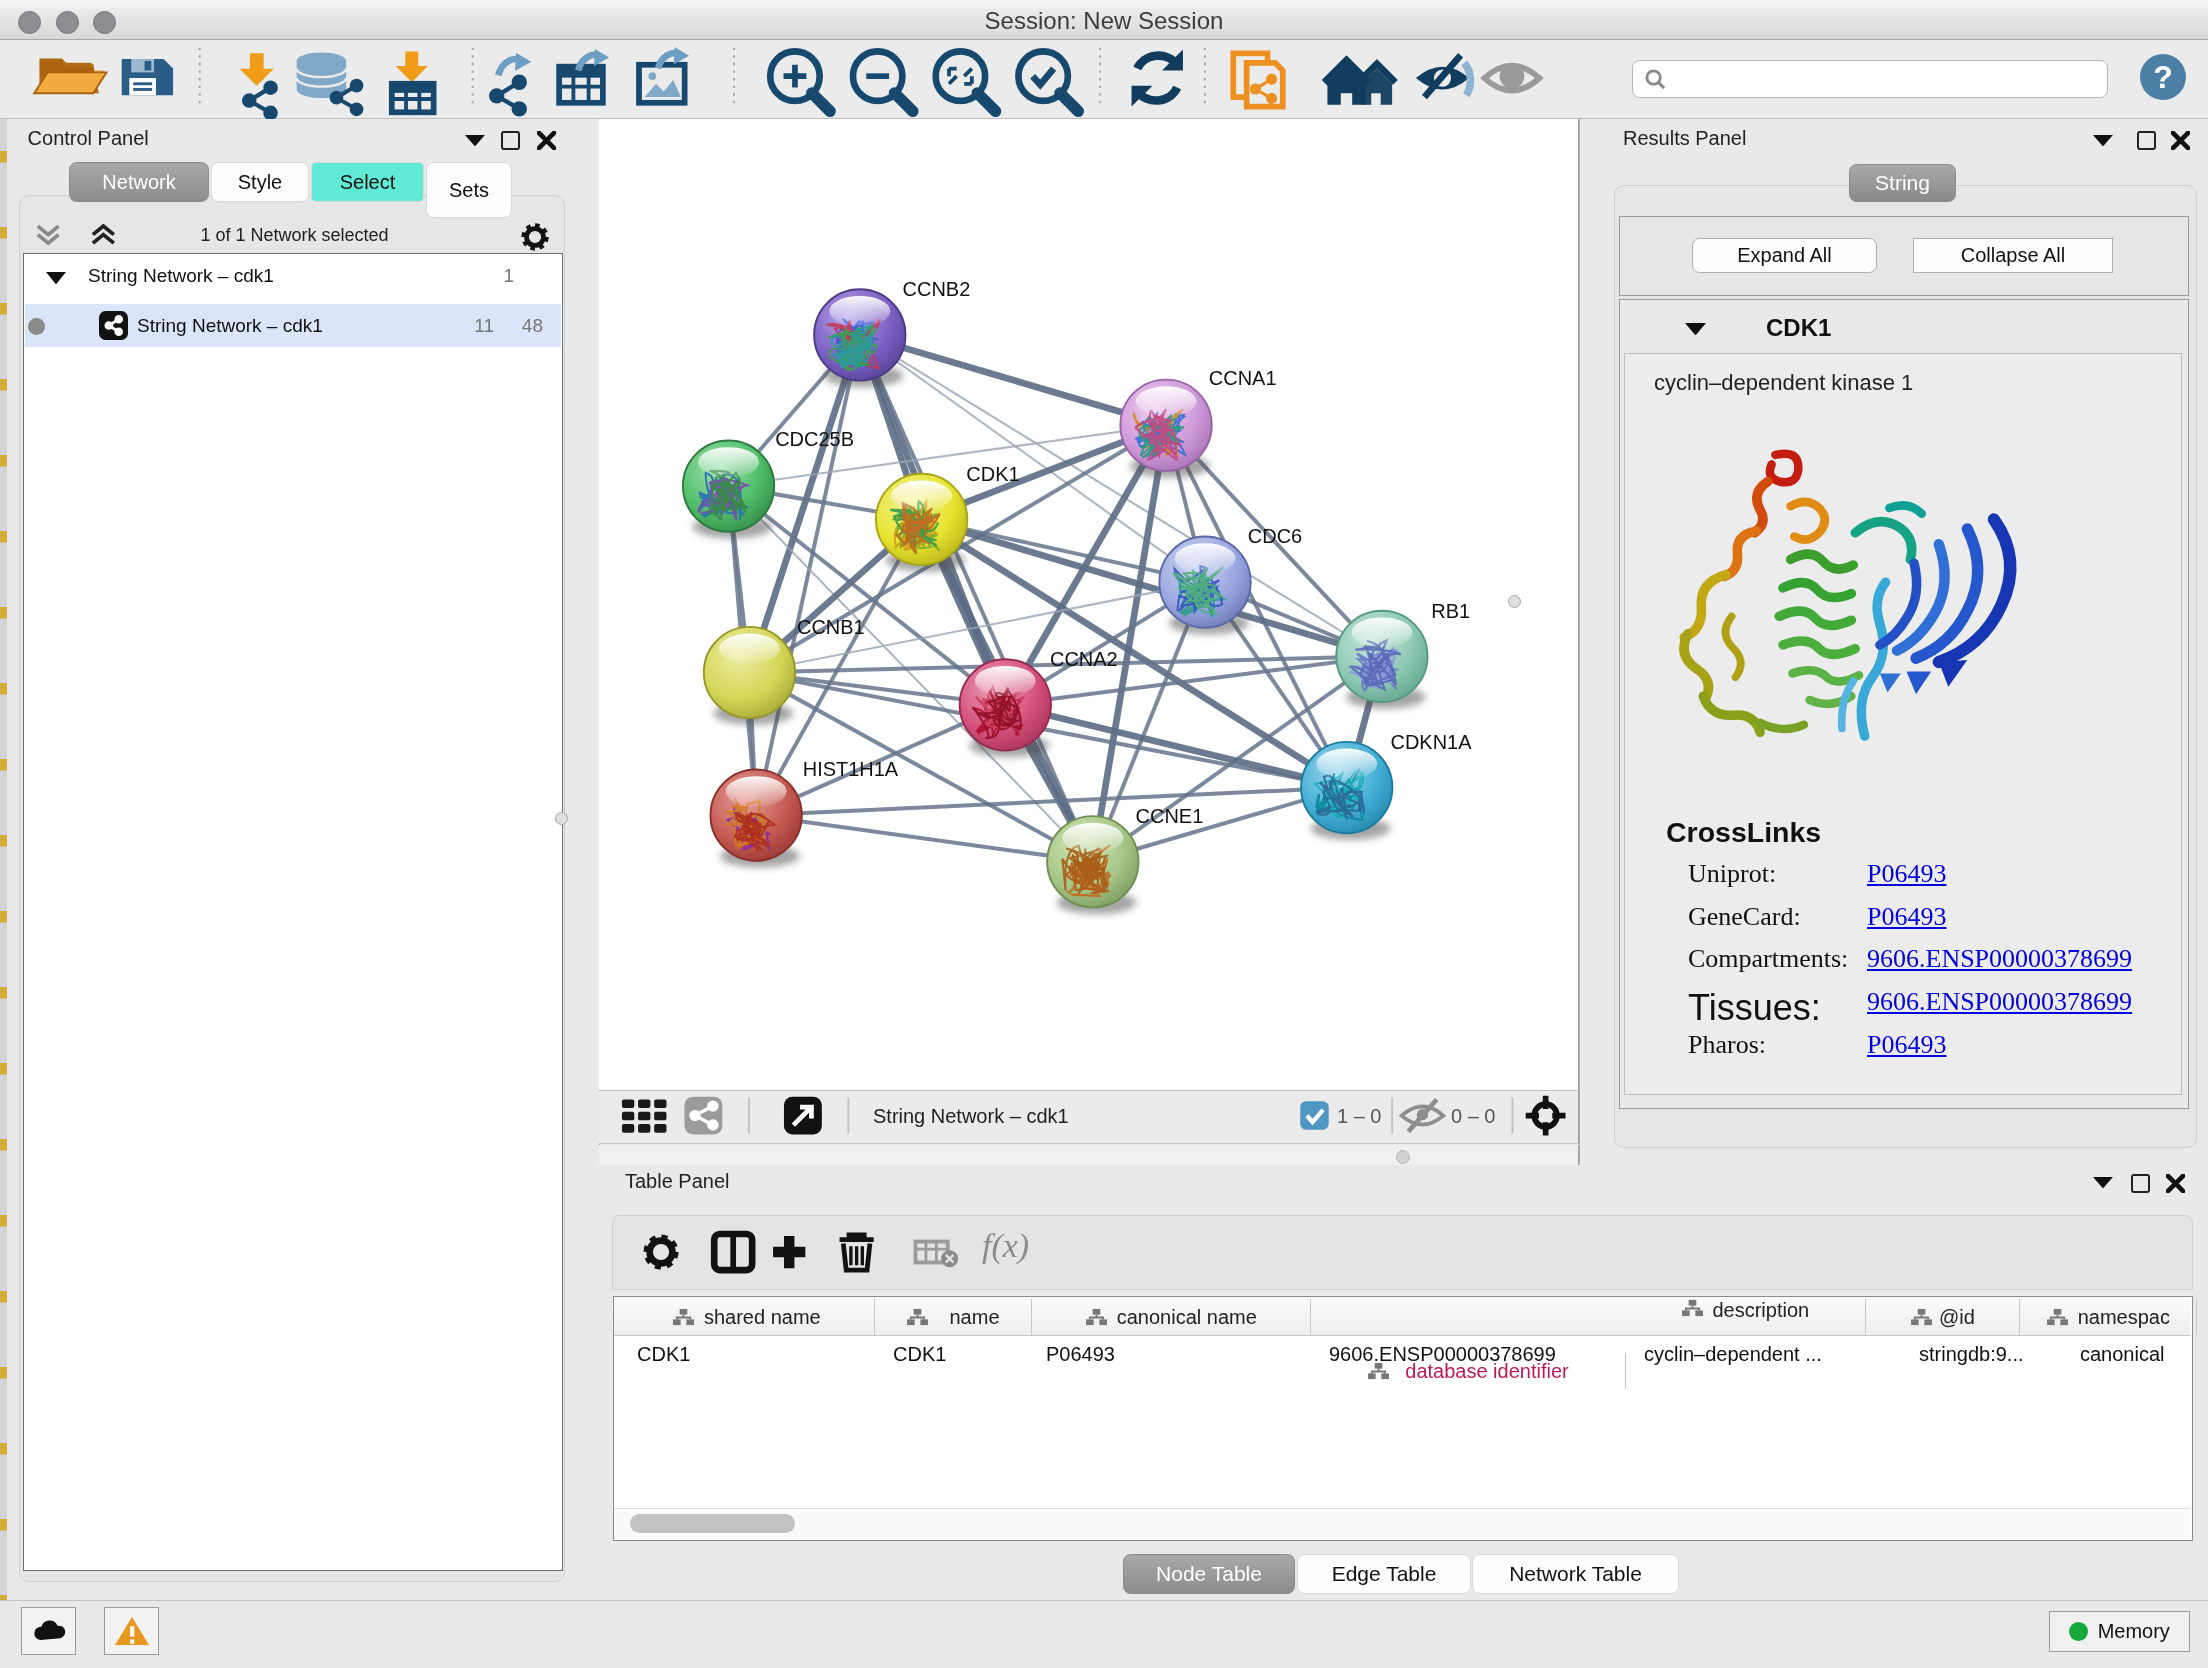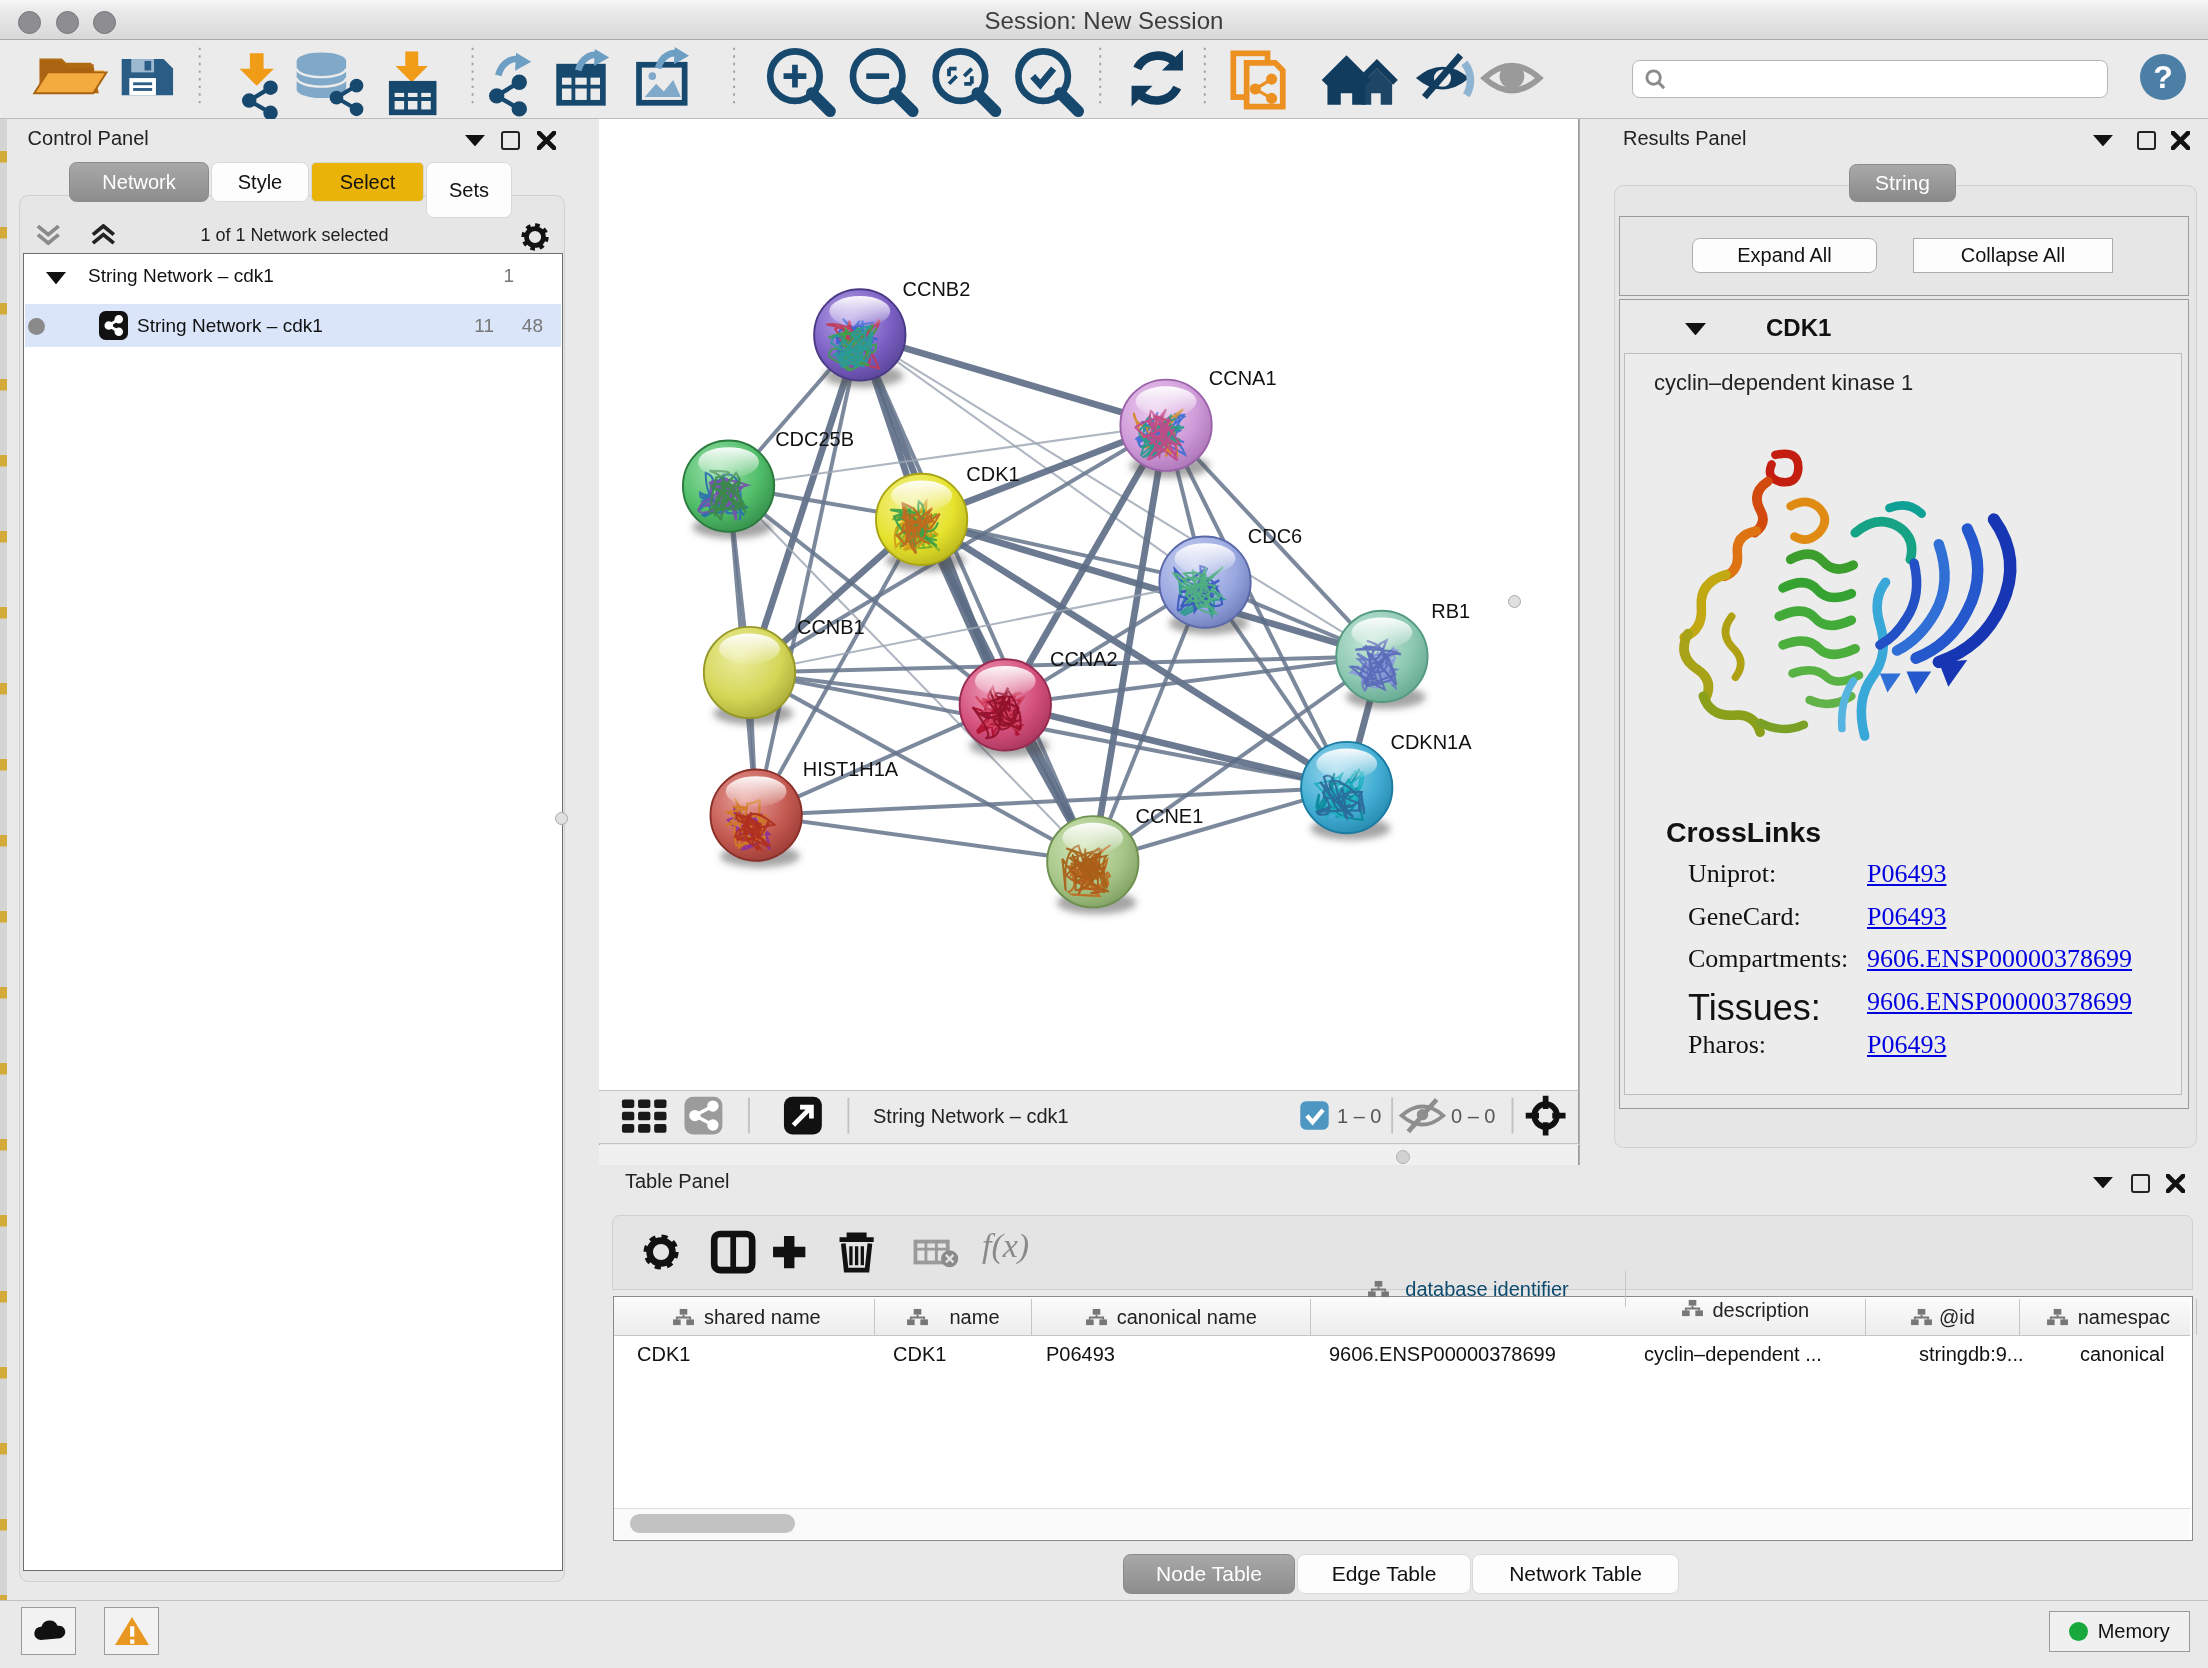--- a/index.html
+++ b/index.html
@@ -146,21 +146,21 @@
 <svg class="abs" style="left:465px;top:135px" width="20" height="11.4" viewBox="0 0 21 12">
     <path d="M0 0 H21 L10.5 12 Z" fill="#111"></path>
   </svg>
 <div class="abs" style="left:501px;top:131px;width:19px;height:19px;border:2.9px solid #222;border-radius:2.9px"></div>
 <svg class="abs" style="left:537px;top:131px" width="19" height="19" viewBox="0 0 20 20">
     <path d="M2 2 L18 18 M18 2 L2 18" stroke="#111" stroke-width="5" stroke-linecap="round"></path>
   </svg>
 <div class="abs" style="left:19px;top:195px;width:546px;height:1387px;background:#e6e6e6;border:1px solid #d0d0d0;border-radius:9.5px"></div>
 <div class="abs" style="left:69px;top:162px;width:140px;height:40px;background:linear-gradient(#a8a8a8,#8d8d8d);color:#fff;border:1px solid #8a8a8a;border-radius:7.6px;font-size:20px;display:flex;align-items:center;justify-content:center">Network</div>
 <div class="abs" style="left:211px;top:162px;width:98px;height:40px;background:#fdfdfd;color:#111;border:1px solid #d8d8d8;border-radius:7.6px;font-size:20px;display:flex;align-items:center;justify-content:center">Style</div>
-<div class="abs" style="left:311px;top:162px;width:113px;height:40px;background:#eab308;color:#111;border:1px solid #d8d8d8;border-radius:5px;font-size:20px;display:flex;align-items:center;justify-content:center">Select</div>
+<div class="abs" style="left:311px;top:162px;width:113px;height:40px;background:#5eead4;color:#111;border:1px solid #d8d8d8;border-radius:5px;font-size:20px;display:flex;align-items:center;justify-content:center">Select</div>
 <div class="abs" style="left:426px;top:162px;width:86px;height:56px;background:#fdfdfd;color:#111;border:1px solid #d8d8d8;border-radius:7.6px;font-size:20px;display:flex;align-items:center;justify-content:center">Sets</div>
 <svg class="abs" style="left:36px;top:224px" width="49" height="25" viewBox="0 0 52 26">
     <path d="M2 2 l11 9 11 -9 M2 11 l11 9 11 -9" stroke="#8a8a8a" stroke-width="4" fill="none"></path>
   </svg>
 <svg class="abs" style="left:91px;top:224px" width="28.5" height="25" viewBox="0 0 30 26">
     <path d="M2 11 l11 -9 11 9 M2 20 l11 -9 11 9" stroke="#222" stroke-width="4" fill="none"></path>
   </svg>
 <div class="abs" style="left:133px;top:225px;width:323px;text-align:center;font-size:18px;color:#222">1 of 1 Network selected</div>
 <svg class="abs" style="left:519px;top:221px" width="32" height="32" viewBox="0 0 34 34">
     <circle cx="17" cy="17" r="11" stroke="#111" stroke-width="7" fill="none" stroke-dasharray="4.3 4.3"></circle>
@@ -629,21 +629,21 @@
     <svg width="23" height="19" style="display:inline-block;flex:none" viewBox="0 0 24 20">
       <g fill="#777">
         <rect x="8" y="1" width="8" height="6"></rect>
         <rect x="1" y="12" width="8" height="6"></rect>
         <rect x="15" y="12" width="8" height="6"></rect>
       </g>
       <path d="M12 7 v3 M5 12 v-2 h14 v2" stroke="#777" stroke-width="2" fill="none"></path>
     </svg>
     <span>canonical name</span>
   </div>
-<div class="abs" style="left:1311px;top:1271px;width:315px;height:36px;font-size:20px;color:#0c4a6e;border-right:1px solid #c6c6c6;white-space:nowrap;overflow:hidden;display:flex;align-items:center;justify-content:center;gap:15px">
+<div class="abs" style="left:1311px;top:1353px;width:315px;height:36px;font-size:20px;color:#be185d;border-right:1px solid #c6c6c6;white-space:nowrap;overflow:hidden;display:flex;align-items:center;justify-content:center;gap:15px">
     <svg width="23" height="19" style="display:inline-block;flex:none" viewBox="0 0 24 20">
       <g fill="#777">
         <rect x="8" y="1" width="8" height="6"></rect>
         <rect x="1" y="12" width="8" height="6"></rect>
         <rect x="15" y="12" width="8" height="6"></rect>
       </g>
       <path d="M12 7 v3 M5 12 v-2 h14 v2" stroke="#777" stroke-width="2" fill="none"></path>
     </svg>
     <span>database identifier</span>
   </div>

